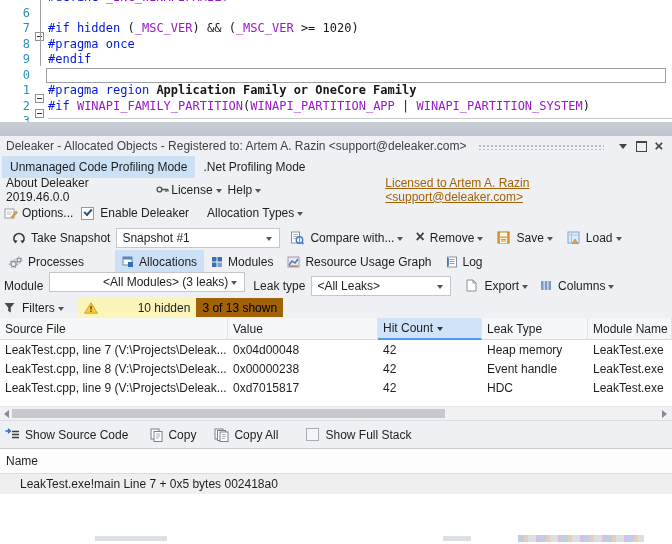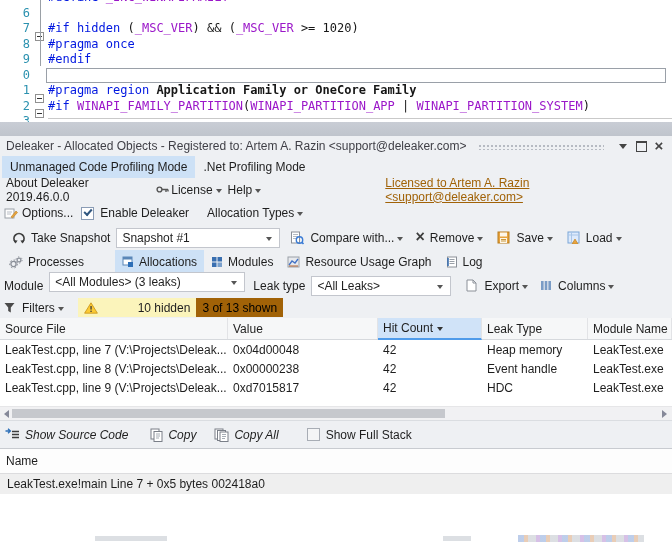--- a/index.html
+++ b/index.html
@@ -61,21 +61,21 @@
   .combo{height:20px;background:#fff;border:1px solid #c3c6cd;display:flex;align-items:center;
          box-sizing:border-box;padding:0 5px;}
   .combo .ctext{flex:1;white-space:nowrap;overflow:hidden;}
   #snap-combo{width:164px;margin:0 10px 0 6px;}
 
   #viewtabs{height:24px;display:flex;align-items:stretch;padding-left:2px;}
   .vtab{display:flex;align-items:center;padding:0 7px;gap:5px;}
   .vtab.active{background:#cde1f6;margin-left:24px;}
 
   #modulerow{height:23px;padding:0 4px;display:flex;align-items:center;}
-  #module-combo{width:196px;margin:0 8px 8px 6px;}
+  #module-combo{width:196px;margin:0 8px 8px 6px;text-align:right;}
   #leaktype-combo{width:140px;margin:0 8px 0 6px;}
 
   #filtersrow{height:21px;padding:0 4px;display:flex;align-items:center;}
   .chip{display:flex;align-items:center;height:19px;padding:0 6px;gap:5px;}
   #hidden-chip{background:#fbf4bb;margin-left:10px;gap:40px;}
   #shown-chip{background:#a16207;color:#000;}
 
   
   #grid{background:#fff;}
   .gridrow{display:grid;grid-template-columns:228px 150px 104px 106px 1fr;}
@@ -90,26 +90,26 @@
 
   #hscroll{height:13px;background:#f1f1f3;display:flex;align-items:center;position:relative;
            border-top:1px solid #e6e6e8;}
   .sarrow{width:0;height:0;border-top:4px solid transparent;border-bottom:4px solid transparent;}
   #hscroll-left{border-right:5px solid #868999;margin-left:4px;}
   #hscroll-right{border-left:5px solid #868999;position:absolute;right:5px;}
   #hscroll-thumb{position:absolute;left:12px;width:433px;top:2px;height:9px;background:#c6c8cd;}
 
   #bottombar{height:27px;padding:0 3px;display:flex;align-items:center;background:#eef0f3;
              border-top:1px solid #dadde1;}
-  .bitem{display:flex;gap:5px;padding:0 6px;font-style:italic;}
+  .bitem{display:flex;gap:5px;padding:0 6px;}
 
   #stackpanel{background:#fff;border-top:1px solid #c8cbd0;height:97px;position:relative;}
   #stack-header{height:24px;display:flex;align-items:center;padding-left:6px;
                 border-bottom:1px solid #dcdcde;background:#fdfdfd;}
-  #stack-row{height:20px;display:flex;align-items:center;padding-left:7px;background:#efefef;}
+  #stack-row{height:20px;display:flex;align-items:center;padding-left:20px;background:#efefef;}
   #ghost-row{position:absolute;left:0;right:0;top:84px;height:10px;opacity:.35;}
   .ghost-bar{position:absolute;top:3px;height:5px;background:#9ba3ae;}
   #ghost-c{background:repeating-linear-gradient(90deg,#4472c4 0 6px,#c07030 6px 10px,#9ba3ae 10px 18px,#8a4bb8 18px 22px);}
 
   svg{display:block;}
   .icon{flex:0 0 auto;display:flex;align-items:center;justify-content:center;}
 </style>
 </head>
 <body>
 

